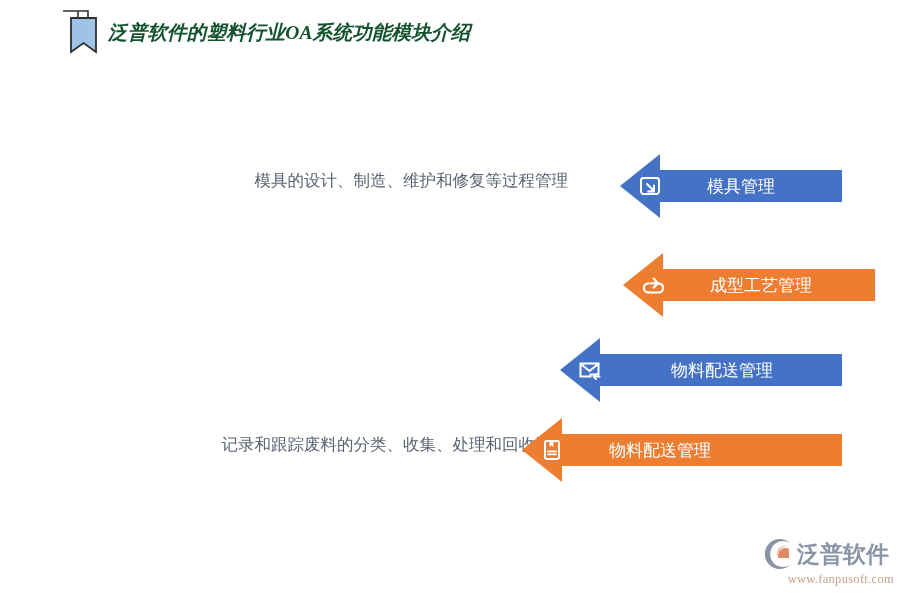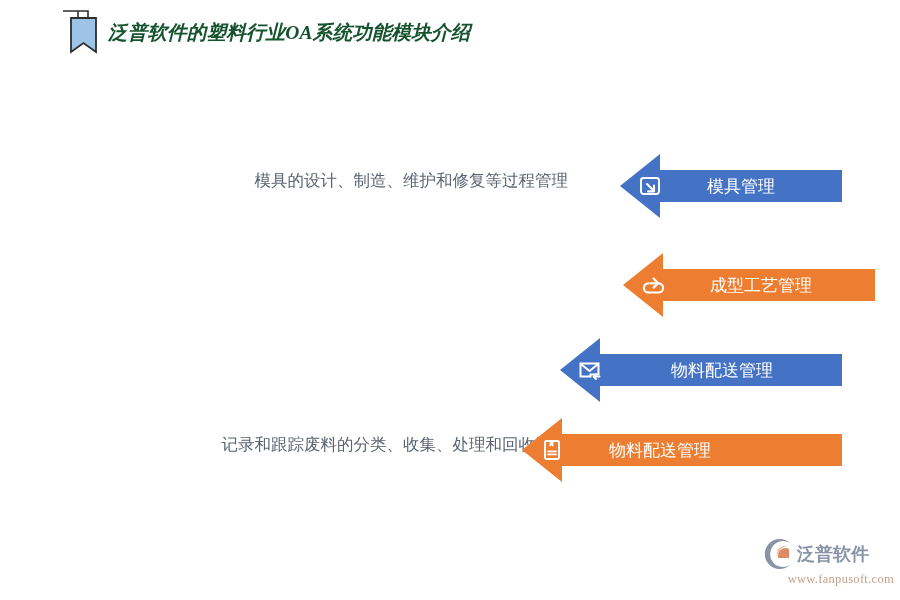--- a/index.html
+++ b/index.html
@@ -114,21 +114,21 @@
     align-items: center;
     height: 34px;
   }
   #logo-mark {
     width: 32px;
     height: 32px;
     flex: 0 0 auto;
   }
   #logo-name {
     font-family: "Liberation Serif", serif;
-    font-size: 18px;
+    font-size: 23px;
     font-weight: bold;
     color: #8a94a6;
     letter-spacing: 0px;
     line-height: 1;
     margin-left: 1px;
   }
   #logo-url {
     font-family: "Liberation Serif", serif;
     font-size: 12.5px;
     color: #c4a08c;

